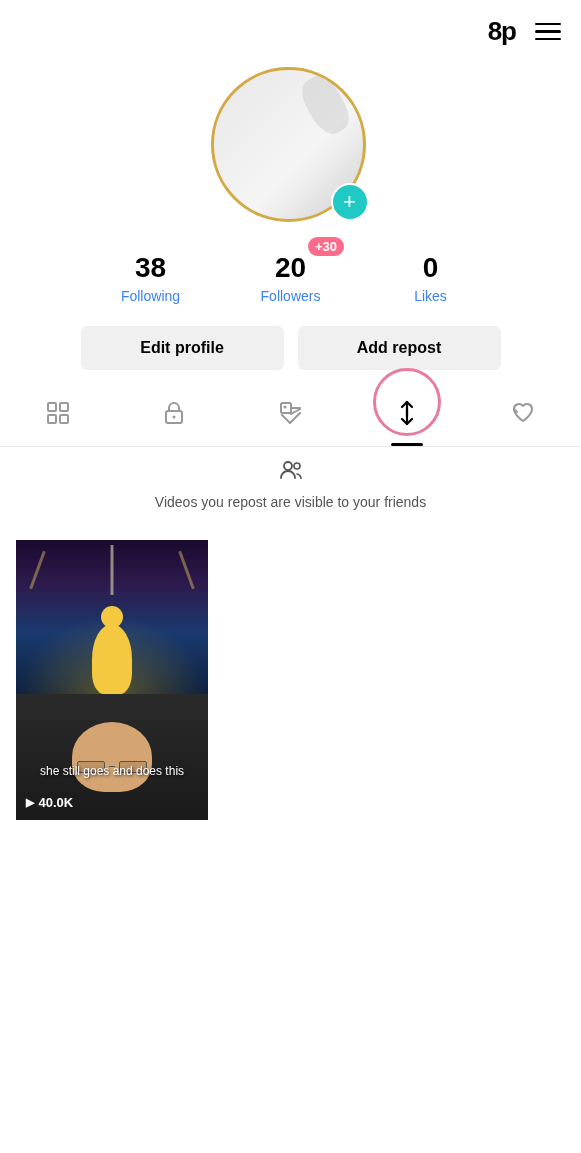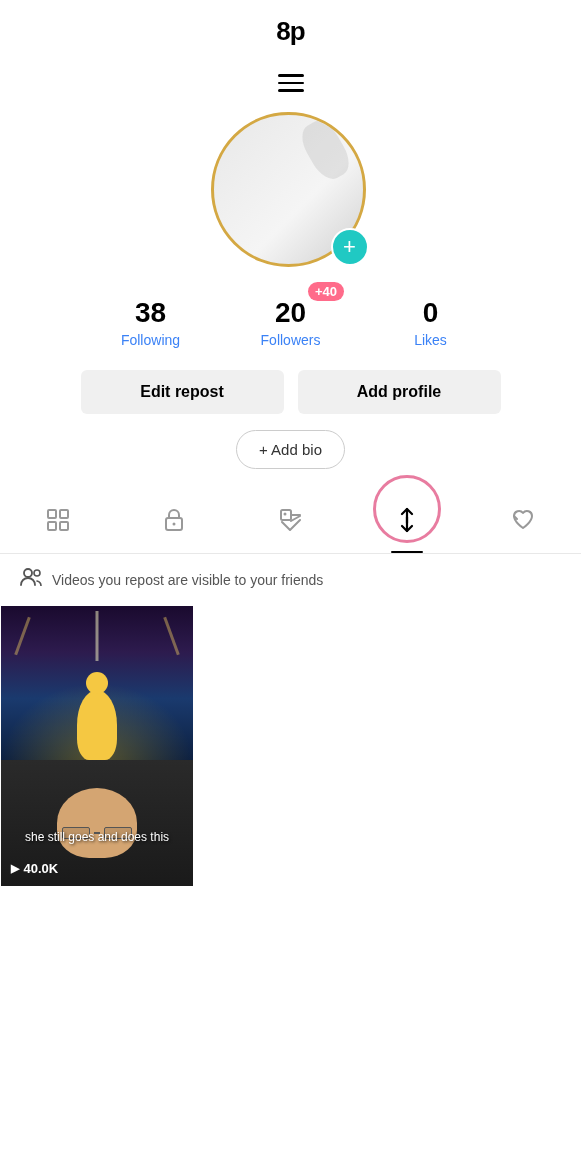--- a/index.html
+++ b/index.html
@@ -11,22 +11,21 @@
       position: relative;
       overflow-x: hidden;
     }
 
     
     .header {
       display: flex;
       justify-content: flex-end;
       align-items: center;
       padding: 16px 20px 10px;
-      gap: 27px;
-      flex-direction: column;
+      gap: 19px;
     }
     .header-icon {
       font-size: 26px;
       font-weight: 700;
       color: #000;
       letter-spacing: -1px;
     }
     .menu-icon {
       display: flex;
       flex-direction: column;
@@ -224,38 +223,39 @@
     }
 
     
     .repost-info {
       display: flex;
       align-items: center;
       gap: 10px;
       padding: 14px 20px;
       font-size: 14px;
       color: #555;
+      flex-direction: column;
     }
     .people-icon {
       font-size: 20px;
       color: #555;
     }
 
     
     .video-grid {
       padding: 0 0 20px;
     }
     .video-item {
       position: relative;
       width: 192px;
       height: 280px;
       background: #1a1a2e;
       overflow: hidden;
       cursor: pointer;
-      margin: 1px;
+      margin: 16px;
     }
     .video-thumbnail {
       width: 100%;
       height: 100%;
       position: relative;
     }
 
     
     .concert-bg {
       width: 100%;
@@ -361,38 +361,37 @@
   <div class="stats-row">
     <div class="stat-item">
       <div class="stat-number-wrapper">
         <span class="stat-number">38</span>
       </div>
       <span class="stat-label">Following</span>
     </div>
     <div class="stat-item">
       <div class="stat-number-wrapper">
         <span class="stat-number">20</span>
-        <span class="stat-badge">+40</span>
+        <span class="stat-badge">+30</span>
       </div>
       <span class="stat-label">Followers</span>
     </div>
     <div class="stat-item">
       <div class="stat-number-wrapper">
         <span class="stat-number">0</span>
       </div>
       <span class="stat-label">Likes</span>
     </div>
   </div>
 
   <div class="action-buttons">
-    <button class="action-btn">Edit repost</button>
-    <button class="action-btn">Add profile</button>
-  </div>
-
-  <button class="add-bio-btn">+ Add bio</button>
+    <button class="action-btn">Edit profile</button>
+    <button class="action-btn">Add repost</button>
+  </div>
+
 
 </div>
 
 <div class="tabs-row">
 
   <div class="tab-item">
     <span class="tab-icon">
       <svg width="22" height="22" viewBox="0 0 22 22" fill="none" xmlns="http://www.w3.org/2000/svg">
         <rect x="1" y="1" width="8" height="8" rx="1" stroke="#999" stroke-width="2"></rect>
         <rect x="13" y="1" width="8" height="8" rx="1" stroke="#999" stroke-width="2"></rect>

